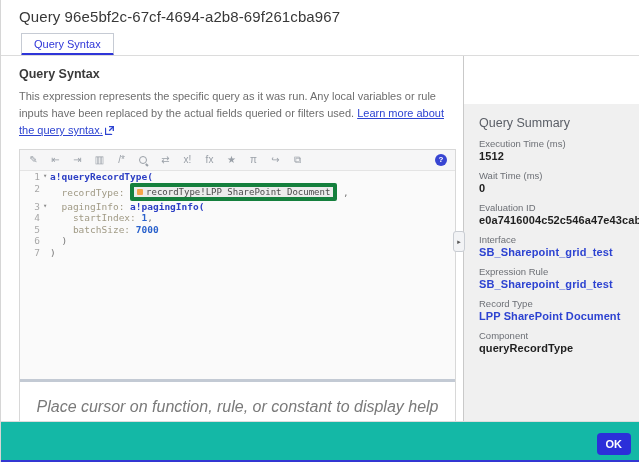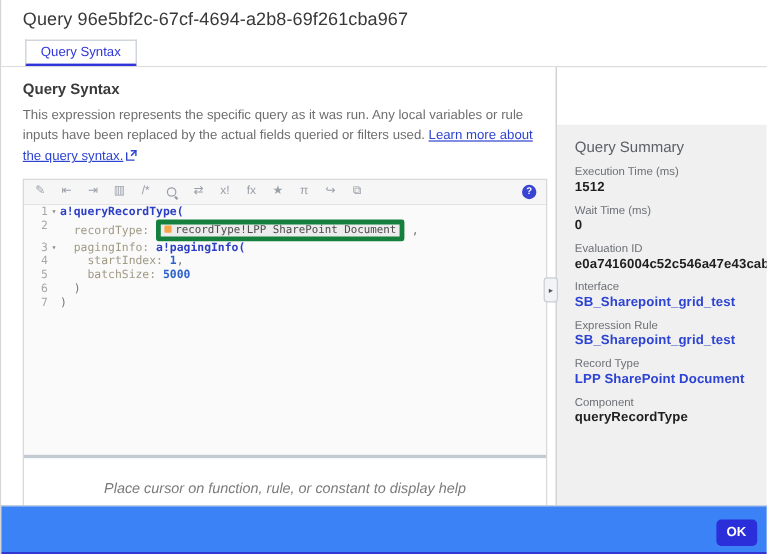--- a/index.html
+++ b/index.html
@@ -67,37 +67,37 @@
   .tok-plain { color:#777; }
   .tok-tag {
     display:inline-block; background:#ececec; border:4px solid #15803d; border-radius:2px;
     color:#4a4a4a; padding:0 3px; font-size:9px; line-height:10px; vertical-align:1px;
   }
   .tag-ic { display:inline-block; width:6px; height:6px; background:#f5a54a; border-radius:1px; margin-right:3px; }
   .ed-split { height:3px; background:#c3cad4; cursor:row-resize; }
   .ed-help {
     background:#fff; height:50px; display:flex; align-items:center; justify-content:center;
   }
-  .ed-help span { font-size:12px; font-style:italic; color:#7a7a7a; }
+  .ed-help span { font-size:16px; font-style:italic; color:#7a7a7a; }
   
   .handle {
     position:absolute; left:452px; top:175px; width:12px; height:21px;
     background:#f2f3f5; border:1px solid #c9cdd3; border-radius:3px;
     display:flex; align-items:center; justify-content:center;
     font-size:7px; color:#555; cursor:pointer; z-index:2;
   }
   
   .sidebar { flex:1; background:#f0f0f0; padding:12px 14px 0 15px; overflow:hidden;margin-top:48px; }
   .sidebar h2 { margin:0 0 4px 0; font-size:12.5px; font-weight:400; color:#5a5e66; }
   .field { margin-top:8px; }
   .field .fl { font-size:9.5px; color:#6c6f75; }
   .field .fv { font-size:11px; font-weight:bold; color:#1f1f1f; margin-top:1px; letter-spacing:.1px; }
   .field .fv.link { color:#2d43d1; cursor:pointer; }
   
-  .footer { height:39px; border-top:1px solid #dcdcdc; background:#3b82f6; position:relative; }
+  .footer { height:39px; border-top:1px solid #dcdcdc; background:#14b8a6; position:relative; }
   .ok-btn {
     position:absolute; right:8px; top:11px;
     background:#2b2fd9; color:#fff; border:none; border-radius:4px;
     font-family:"Liberation Sans", sans-serif; font-size:11px; font-weight:bold;
     padding:5px 9px; cursor:pointer;
   }
   .bottom-bar { height:4px; background:#3236d2; }
 </style>
 </head>
 <body>
@@ -156,21 +156,21 @@
               <span class="lc"><span class="tok-param">  pagingInfo: </span><span class="tok-func">a!pagingInfo(</span></span>
             </div>
             <div class="code-line">
               <span class="ln">4</span>
               <span class="fold"></span>
               <span class="lc"><span class="tok-param">    startIndex: </span><span class="tok-num">1</span><span class="tok-plain">,</span></span>
             </div>
             <div class="code-line">
               <span class="ln">5</span>
               <span class="fold"></span>
-              <span class="lc"><span class="tok-param">    batchSize: </span><span class="tok-num">5000</span></span>
+              <span class="lc"><span class="tok-param">    batchSize: </span><span class="tok-num">7000</span></span>
             </div>
             <div class="code-line">
               <span class="ln">6</span>
               <span class="fold"></span>
               <span class="lc"><span class="tok-plain">  )</span></span>
             </div>
             <div class="code-line">
               <span class="ln">7</span>
               <span class="fold"></span>
               <span class="lc"><span class="tok-plain">)</span></span>

